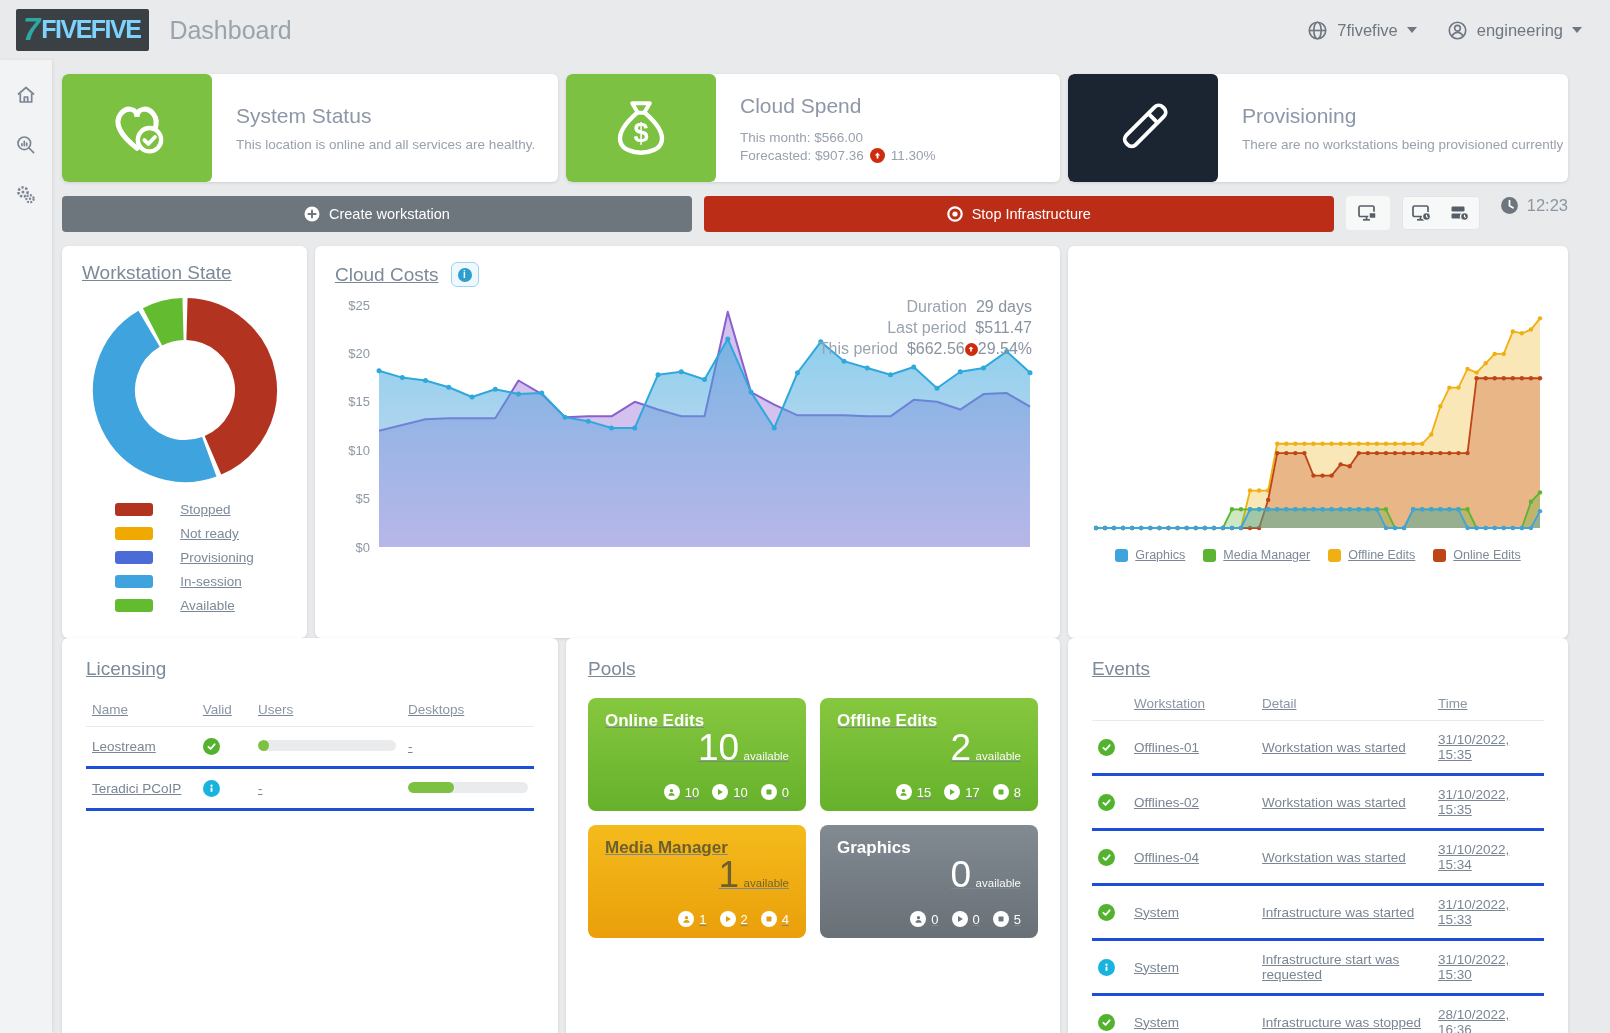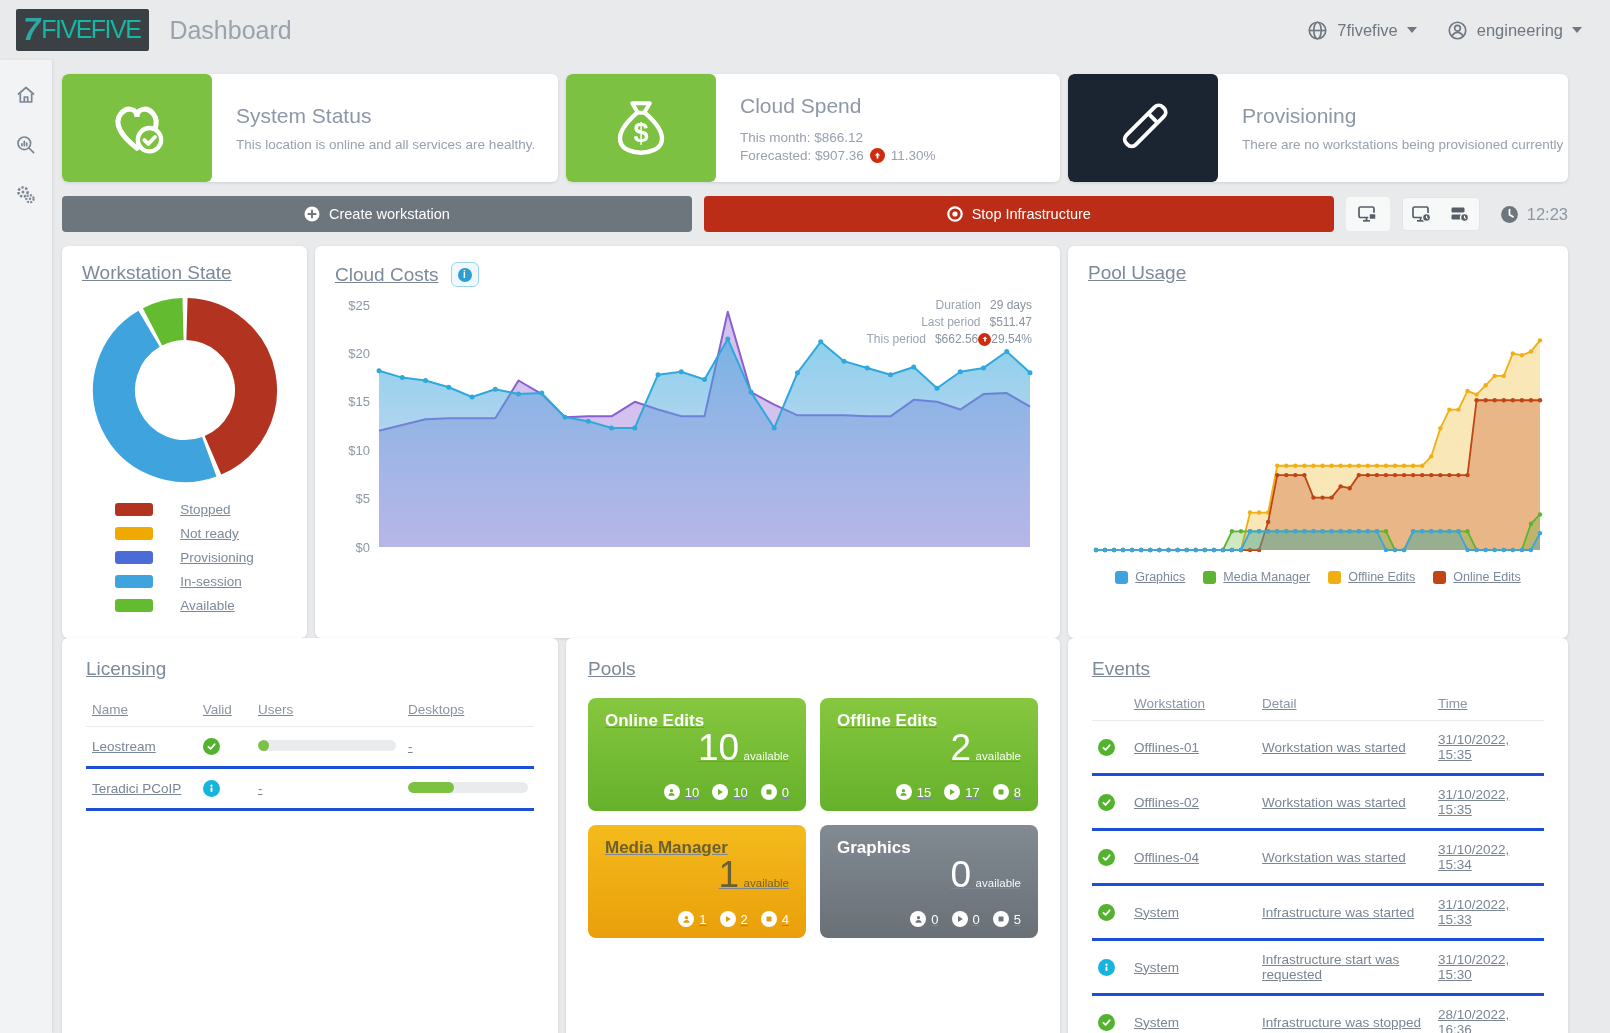--- a/index.html
+++ b/index.html
@@ -4,21 +4,21 @@
 <style>
   * { box-sizing:border-box; margin:0; padding:0; }
   html,body { width:1610px; height:1033px; }
   body { background:#e8eaec; font-family:"Liberation Sans",sans-serif; color:#7a8694; overflow:hidden; position:relative; }
   svg { display:block; }
 
   
   .topbar { position:absolute; top:0; left:0; right:0; height:60px; display:flex; align-items:center; padding:0 28px 0 16px; }
   .logo { background:#3b4044; padding:5px 9px 6px 7px; display:flex; align-items:center; border-radius:2px; }
   .logo7 { color:#2fa8a3; font-size:31px; font-weight:bold; font-style:italic; line-height:1; margin-right:1px; }
-  .logoTxt { color:#14b8a6; font-size:25px; font-weight:normal; letter-spacing:-1.5px; line-height:1; }
+  .logoTxt { color:#7dd3fc; font-size:25px; font-weight:bold; letter-spacing:-1.5px; line-height:1; }
   .pageTitle { margin-left:20px; font-size:25px; color:#9aa3ad; font-weight:normal; }
   .topRight { margin-left:auto; display:flex; gap:30px; align-items:center; color:#6f7780; font-size:16.5px; }
   .menu { display:flex; align-items:center; gap:9px; cursor:pointer; }
   .menu svg { color:#6f7780; }
 
   
   .sidebar { position:absolute; top:60px; left:0; width:52px; bottom:0; background:#f2f3f4; box-shadow:1px 0 3px rgba(0,0,0,.07); display:flex; flex-direction:column; align-items:center; padding-top:24px; gap:28px; }
   .sbBtn { background:none; border:none; cursor:pointer; color:#7c8594; }
 
   
@@ -34,21 +34,21 @@
   .iconBlock { flex:0 0 150px; border-radius:6px; display:flex; align-items:center; justify-content:center; }
   .iconBlock.green { background:#7cc142; }
   .iconBlock.dark { background:#1b2531; }
   .statusBody { padding:14px 24px; display:flex; flex-direction:column; justify-content:center; min-width:0; }
   .statusBody h2 { font-size:21px; color:#8d97a7; font-weight:normal; margin-bottom:9px; }
   .statusBody p { font-size:13.5px; color:#98a1ad; white-space:nowrap; }
   .spendLine { font-size:13.5px; color:#8a94a0; display:flex; align-items:center; gap:6px; margin-top:3px; }
   .deltaBadge { width:15px; height:15px; border-radius:50%; background:#cf2b0e; display:inline-flex; align-items:center; justify-content:center; }
 
   
-  .actionRow { display:flex; gap:12px; margin-top:14px; height:36px; align-items:center; }
+  .actionRow { display:flex; gap:12px; margin-top:14px; height:36px; align-items:flex-start; }
   .actionRow button { border:none; border-radius:4px; font-family:inherit; cursor:pointer; }
   .btnWide { flex:1; height:36px; display:flex; align-items:center; justify-content:center; gap:9px; color:#fff; font-size:14.5px; }
   .btnCreate { background:#6d757d; }
   .btnStop { background:#bb2d17; }
   .iconBtn { width:44px; height:34px; background:#f7f8f8; border:1px solid #e2e4e6; color:#565e67; display:flex; align-items:center; justify-content:center; border-radius:4px; }
   .iconGroup { display:flex; background:#f7f8f8; border:1px solid #e2e4e6; border-radius:4px; height:34px; }
   .iconGroup .iconBtn { border:none; background:none; width:38px; height:32px; }
   .clockTime { display:flex; gap:8px; color:#8d97a2; font-size:16.5px; align-items:center; margin-left:8px; white-space:nowrap; }
 
   
@@ -59,21 +59,21 @@
   #donut-wrap { display:flex; justify-content:center; margin-top:10px; }
   #donut-legend { margin:16px auto 0; width:fit-content; }
   .dlRow { display:flex; align-items:center; gap:27px; margin-bottom:9px; }
   .dlPill { width:38px; height:13px; border-radius:3px; }
   .dlLab { font-size:13.5px; color:#7d8a99; }
 
   
   .costsHead { display:flex; align-items:center; gap:12px; }
   .infoBadge { width:28px; height:25px; border:1.5px solid #9fd4ef; background:#eef8fd; border-radius:6px; display:flex; align-items:center; justify-content:center; cursor:pointer; }
   .infoDot { width:14px; height:14px; border-radius:50%; background:#2a9fd0; color:#fff; font-size:10px; font-weight:bold; display:flex; align-items:center; justify-content:center; }
-  .costsOverlay { position:absolute; top:52px; right:28px; font-size:12px; text-align:right; }
+  .costsOverlay { position:absolute; top:52px; right:28px; font-size:16px; text-align:right; }
   .ovRow { margin-bottom:3px; }
   .ovRow .lbl { color:#9aa4b0; margin-right:9px; }
   .ovRow .val { color:#8a94a0; }
   .ovThis { display:inline-flex; align-items:center; }
   .deltaBadge.sm { width:13px; height:13px; }
 
   .legendRow { display:flex; justify-content:center; gap:26px; margin-top:6px; font-size:13px; color:#7d8a99; align-items:center; }
   .legItem { display:flex; align-items:center; gap:7px; }
   .sw { width:13px; height:13px; border-radius:3px; }
 
@@ -206,21 +206,21 @@
           <svg width="80" height="80" viewBox="0 0 100 100" fill="none" stroke="#fff">
             <path d="M39 19 H61 L54 31 H46 Z" stroke-width="5" stroke-linejoin="round"></path>
             <path d="M45 31 C 30 44 22 55 24 66 C 26 77 40 81 50 81 C 60 81 74 77 76 66 C 78 55 70 44 55 31" stroke-width="5.5" stroke-linecap="round"></path>
             <text x="50" y="67" text-anchor="middle" font-size="34" font-weight="bold" fill="#fff" stroke="none" font-family="Liberation Sans, sans-serif">$</text>
           </svg>
         </span>
       </div>
       <div class="statusBody">
         <h2>Cloud Spend</h2>
         <p class="spendLine">
-          <span>This month: $866.12</span>
+          <span>This month: $566.00</span>
         </p>
         <p class="spendLine">
           <span>Forecasted: $907.36</span>
           <span class="deltaBadge">
             <svg width="9" height="9" viewBox="0 0 14 14">
                 <path d="M7 2.5 L11.2 7 L8.4 7 L8.4 11.5 L5.6 11.5 L5.6 7 L2.8 7 Z" fill="#fff"></path>
               </svg>
           </span>
           <span>11.30%</span>
         </p>
@@ -407,21 +407,20 @@
           <circle cx="578.75" cy="75.95199999999997" r="2.5" fill="#2fa8dc"></circle>
           <circle cx="602" cy="97.24800000000002" r="2.5" fill="#2fa8dc"></circle>
           <circle cx="625.25" cy="80.79199999999997" r="2.5" fill="#2fa8dc"></circle>
           <circle cx="648.5" cy="76.92" r="2.5" fill="#2fa8dc"></circle>
           <circle cx="671.75" cy="60.46400000000001" r="2.5" fill="#2fa8dc"></circle>
           <circle cx="695" cy="81.76" r="2.5" fill="#2fa8dc"></circle>
         </svg>
     </div>
 
     <div class="card panel">
-      <h3>Pool Usage</h3>
       <svg id="pool-svg" width="460" height="268" viewBox="0 0 460 268" style="margin-top:12px;">
           <defs></defs>
           <path d="M 8 254 L 8 254 L 17.06122448979592 254 L 26.122448979591837 254 L 35.183673469387756 254 L 44.244897959183675 254 L 53.30612244897959 254 L 62.36734693877551 254 L 71.42857142857143 254 L 80.48979591836735 254 L 89.55102040816327 254 L 98.61224489795919 254 L 107.6734693877551 254 L 116.73469387755102 254 L 125.79591836734694 254 L 134.85714285714286 254 L 143.91836734693877 254 L 152.9795918367347 254 L 162.0408163265306 216.56 L 171.10204081632654 216.56 L 180.16326530612244 216.56 L 189.22448979591837 169.76 L 198.28571428571428 169.76 L 207.3469387755102 169.76 L 216.40816326530611 169.76 L 225.46938775510205 169.76 L 234.53061224489795 169.76 L 243.59183673469389 169.76 L 252.6530612244898 169.76 L 261.7142857142857 169.76 L 270.7755102040816 169.76 L 279.83673469387753 169.76 L 288.8979591836735 169.76 L 297.9591836734694 169.76 L 307.0204081632653 169.76 L 316.0816326530612 169.76 L 325.14285714285717 169.76 L 334.2040816326531 169.76 L 343.265306122449 160.4 L 352.3265306122449 132.32 L 361.38775510204084 113.60000000000001 L 370.44897959183675 113.60000000000001 L 379.51020408163265 94.88 L 388.57142857142856 98.624 L 397.6326530612245 89.26399999999998 L 406.6938775510204 79.90399999999997 L 415.7551020408163 79.90399999999997 L 424.81632653061223 57.440000000000005 L 433.8775510204082 59.31199999999998 L 442.9387755102041 55.568000000000005 L 452 44.33600000000002 L 452 254 Z" fill="rgba(240,176,19,0.3)" stroke="none"></path>
           <path d="M 8 254 L 17.06122448979592 254 L 26.122448979591837 254 L 35.183673469387756 254 L 44.244897959183675 254 L 53.30612244897959 254 L 62.36734693877551 254 L 71.42857142857143 254 L 80.48979591836735 254 L 89.55102040816327 254 L 98.61224489795919 254 L 107.6734693877551 254 L 116.73469387755102 254 L 125.79591836734694 254 L 134.85714285714286 254 L 143.91836734693877 254 L 152.9795918367347 254 L 162.0408163265306 216.56 L 171.10204081632654 216.56 L 180.16326530612244 216.56 L 189.22448979591837 169.76 L 198.28571428571428 169.76 L 207.3469387755102 169.76 L 216.40816326530611 169.76 L 225.46938775510205 169.76 L 234.53061224489795 169.76 L 243.59183673469389 169.76 L 252.6530612244898 169.76 L 261.7142857142857 169.76 L 270.7755102040816 169.76 L 279.83673469387753 169.76 L 288.8979591836735 169.76 L 297.9591836734694 169.76 L 307.0204081632653 169.76 L 316.0816326530612 169.76 L 325.14285714285717 169.76 L 334.2040816326531 169.76 L 343.265306122449 160.4 L 352.3265306122449 132.32 L 361.38775510204084 113.60000000000001 L 370.44897959183675 113.60000000000001 L 379.51020408163265 94.88 L 388.57142857142856 98.624 L 397.6326530612245 89.26399999999998 L 406.6938775510204 79.90399999999997 L 415.7551020408163 79.90399999999997 L 424.81632653061223 57.440000000000005 L 433.8775510204082 59.31199999999998 L 442.9387755102041 55.568000000000005 L 452 44.33600000000002" fill="none" stroke="#f0b013" stroke-width="1.8" stroke-linejoin="round"></path>
           <circle cx="8" cy="254" r="2.2" fill="#f0b013"></circle>
           <circle cx="17.06122448979592" cy="254" r="2.2" fill="#f0b013"></circle>
           <circle cx="26.122448979591837" cy="254" r="2.2" fill="#f0b013"></circle>
           <circle cx="35.183673469387756" cy="254" r="2.2" fill="#f0b013"></circle>
           <circle cx="44.244897959183675" cy="254" r="2.2" fill="#f0b013"></circle>
           <circle cx="53.30612244897959" cy="254" r="2.2" fill="#f0b013"></circle>

